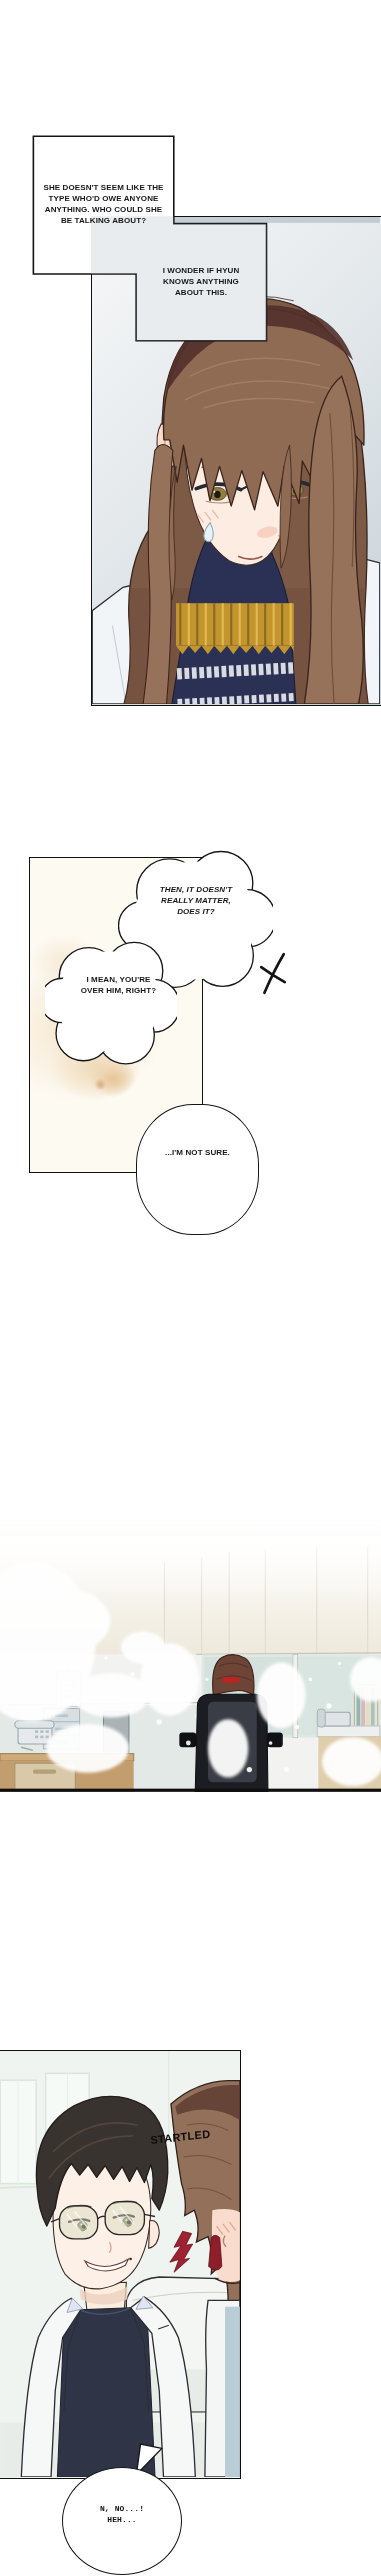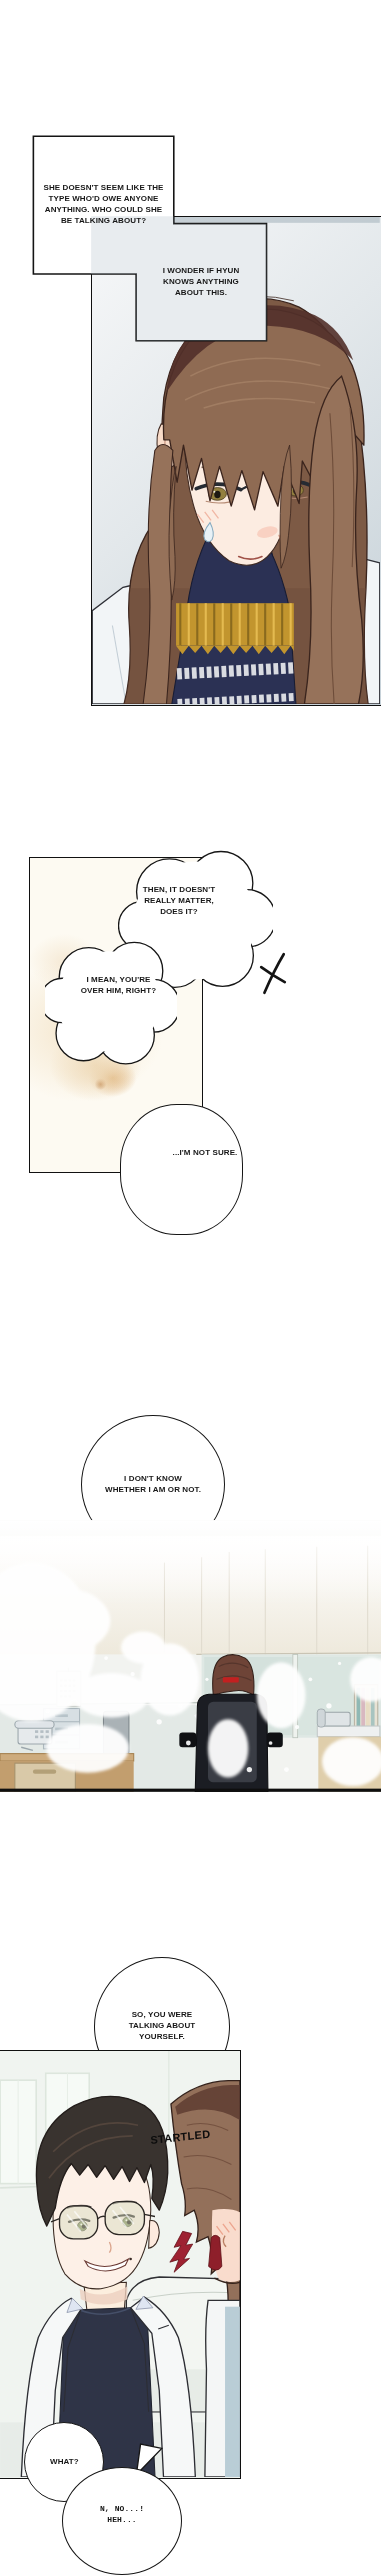--- a/index.html
+++ b/index.html
@@ -198,21 +198,21 @@
     <g fill="#ffffff" stroke="#161616" stroke-width="2.5">
       <circle cx="97" cy="88" r="62"></circle>
         <circle cx="194" cy="72" r="60"></circle>
         <circle cx="243" cy="138" r="54"></circle>
       <circle cx="197" cy="208" r="58"></circle>
         <circle cx="107" cy="212" r="56"></circle>
         <circle cx="47" cy="152" r="46"></circle>
     </g>
     <ellipse cx="145" cy="142" rx="116" ry="111" fill="#ffffff"></ellipse>
   </svg>
-  <div class="abs lettering" style="left:136px;top:885px;width:86px;">
+  <div class="abs lettering" style="left:153px;top:885px;width:86px;font-style:italic;">
     <span>THEN, IT DOESN'T REALLY MATTER, DOES IT?</span>
   </div>
 
   <svg class="abs" style="left:258px;top:951px;" width="30" height="45" viewBox="0 0 56 84">
     <path d="M48,6 Q30,36 12,78" stroke="#141414" stroke-width="5" stroke-linecap="round" fill="none"></path>
     <path d="M6,30 Q28,46 50,58" stroke="#141414" stroke-width="5" stroke-linecap="round" fill="none"></path>
   </svg>
 
   <svg class="abs" style="left:45px;top:936px;" width="132" height="130" viewBox="0 0 248 246">
     <g fill="#ffffff" stroke="#161616" stroke-width="2.5">
@@ -222,31 +222,28 @@
       <circle cx="152" cy="188" r="54"></circle>
         <circle cx="72" cy="184" r="52"></circle>
         <circle cx="32" cy="122" r="42"></circle>
     </g>
     <ellipse cx="120" cy="124" rx="98" ry="95" fill="#ffffff"></ellipse>
   </svg>
   <div class="abs lettering" style="left:76px;top:975px;width:85px;">
     <span>I MEAN, YOU'RE OVER HIM, RIGHT?</span>
   </div>
 
-  <div class="abs bubble squircle flexc" style="left:120px;top:1104px;width:123px;height:131px;justify-content:flex-end;">
+  <div class="abs bubble squircle flexc" style="left:136px;top:1104px;width:123px;height:131px;">
     <div class="lettering" style="width:74px;margin-top:-32px;">...I'M NOT SURE.</div>
   </div>
 
   <div class="abs tail" style="left:169px;top:1543px;">
     <svg width="25.5" height="53" viewBox="0 0 48 100">
         <polygon points="3,2 42,2 30,96" fill="#ffffff" stroke="#161616" stroke-width="2.5"></polygon>
       </svg>
-  </div>
-  <div class="abs bubble ellipse flexc" style="left:81px;top:1415px;width:144px;height:139px;">
-    <div class="lettering" style="width:101px;">I DON'T KNOW WHETHER I AM OR NOT.</div>
   </div>
 
   <div class="abs panel3">
     <svg width="382" height="272" viewBox="0 0 720 512">
       <defs>
         <linearGradient id="wallfade" x1="0" y1="0" x2="0" y2="1">
           <stop offset="0" stop-color="#ffffff"></stop>
             <stop offset="1" stop-color="#eee9dc"></stop>
         </linearGradient>
         <linearGradient id="topfade" x1="0" y1="0" x2="0" y2="1">
@@ -376,23 +373,20 @@
 
       <rect x="0" y="506" width="720" height="6" fill="#0e0e0e"></rect>
     </svg>
   </div>
 
   <div class="abs tail" style="left:128px;top:2078px;">
     <svg width="54" height="41" viewBox="0 0 102 78">
         <polygon points="66,6 98,6 2,72" fill="#ffffff" stroke="#161616" stroke-width="2.5"></polygon>
       </svg>
   </div>
-  <div class="abs bubble ellipse flexc" style="left:94px;top:1957px;width:136px;height:139px;">
-    <div class="lettering" style="width:95px;">SO, YOU WERE TALKING ABOUT YOURSELF.</div>
-  </div>
 
   <div class="abs panel4">
     <svg width="240" height="426" viewBox="0 0 452 803">
       <rect x="0" y="0" width="452" height="803" fill="#f0f4f0"></rect>
 
       <rect x="0" y="55" width="68" height="195" fill="#f6faf6" stroke="#dde6dd" stroke-width="3"></rect>
       <rect x="86" y="42" width="82" height="200" fill="#f6faf6" stroke="#dde6dd" stroke-width="3"></rect>
       <line x1="127" y1="42" x2="127" y2="242" stroke="#e7eee7" stroke-width="2"></line>
       <line x1="34" y1="55" x2="34" y2="250" stroke="#e7eee7" stroke-width="2"></line>
       <line x1="0" y1="258" x2="175" y2="252" stroke="#dce4dc" stroke-width="3"></line>
@@ -468,23 +462,20 @@
                Q292,238 284,214 L272,248 L258,220 L244,246 L230,218 L214,242 L198,216 L182,238 L166,214 L150,234 L134,212
                Q112,240 104,296 L88,330 Q72,300 70,260 Z" fill="#39332f" stroke="#221c1a" stroke-width="2.5" stroke-linejoin="round"></path>
       <path d="M100,190 Q170,120 260,140 M92,240 Q150,160 250,160" stroke="#5a4a40" stroke-width="3" fill="none" opacity="0.8"></path>
     </svg>
     
     <div class="abs sfx" style="left:150px;top:83px;">
       <span>STARTLED</span>
     </div>
   </div>
 
-  <div class="abs bubble ellipse flexc" style="left:24.4px;top:2422px;width:80px;height:80px;">
-    <div class="lettering">WHAT?</div>
-  </div>
 
   <div class="abs tail" style="left:133px;top:2442px;">
     <svg width="31" height="36" viewBox="0 0 58 68">
         <polygon points="6,62 14,4 54,12" fill="#ffffff" stroke="#161616" stroke-width="2.5"></polygon>
       </svg>
   </div>
   <div class="abs bubble ellipse flexc" style="left:62px;top:2467px;width:120px;height:108px;font-family:Liberation Mono, monospace;">
     <div class="lettering" style="width:64px;margin-top:-11.7px;">N, NO...! HEH...</div>
   </div>
 

